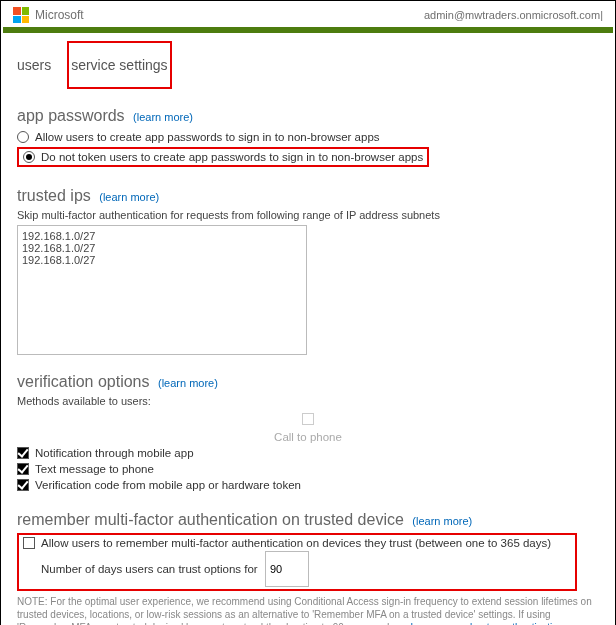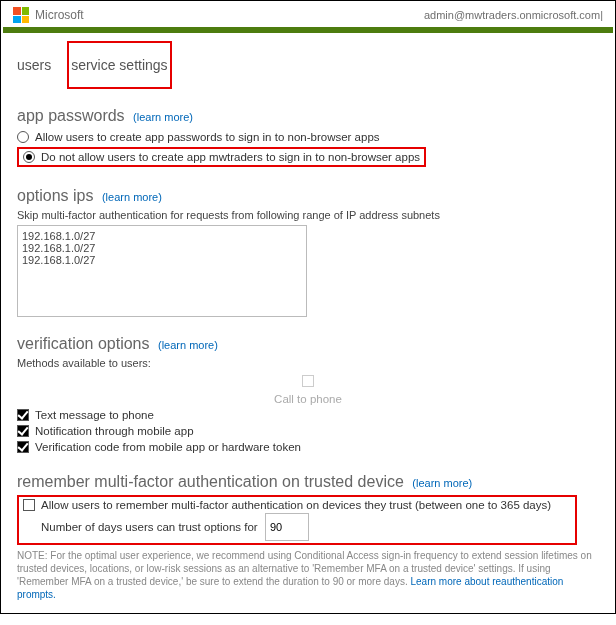--- a/index.html
+++ b/index.html
@@ -61,28 +61,28 @@
       background:#000;
     }
     .checkbox.checked::after{
       content:""; position:absolute; left:2px; top:-1px;
       width:4px; height:8px; border:solid #fff; border-width:0 2px 2px 0;
       transform: rotate(40deg);
     }
     .checkbox.disabled { border-color:#ccc; }
     .subtext { font-size:11px; color:#444; margin:4px 0 4px 0;}
     .ip-textarea {
-      width: 290px; height: 92px; border:1px solid #bbb;
+      width: 290px; height: 130px; border:1px solid #bbb;
       font-family: inherit; font-size:11px; padding:4px; color:#444;
       resize:none; display:block;
     }
     .note-text { font-size: 10px; color:#888; margin-top:4px; line-height:1.3;}
     .note-text .learn-more { font-size:10px;}
     .days-input{
-      width:44px; height:28px; border:1px solid #bbb; font-size:11px;
+      width:44px; height:36px; border:1px solid #bbb; font-size:11px;
       text-align:left; padding:0 4px; margin-left:4px;
     }
     .remember-block { font-size:11.5px; }
     .remember-block .row2 { padding-left:18px; padding-top:2px;}
   </style>
 </head>
 <body>
 
 <div class="outer-frame">
   <div class="header-bar">
@@ -112,51 +112,51 @@
       <span>app passwords</span>
       <span class="learn-more">(learn more)</span>
     </div>
     <div class="option-row">
       <span class="radio"></span>
       <span>Allow users to create app passwords to sign in to non-browser apps</span>
     </div>
     <div class="hl-red-block" style="display:inline-block;">
       <div class="option-row" style="padding:0;">
         <span class="radio checked"></span>
-        <span>Do not allow users to create app mwtraders to sign in to non-browser apps</span>
+        <span>Do not token users to create app passwords to sign in to non-browser apps</span>
       </div>
     </div>
 
     
     <div class="section-title">
-      <span>options ips</span>
+      <span>trusted ips</span>
       <span class="learn-more">(learn more)</span>
     </div>
     <div class="subtext">Skip multi-factor authentication for requests from following range of IP address subnets</div>
     <textarea class="ip-textarea" style="">192.168.1.0/27
 192.168.1.0/27
 192.168.1.0/27</textarea>
 
     
     <div class="section-title">
       <span>verification options</span>
       <span class="learn-more">(learn more)</span>
     </div>
     <div class="subtext">Methods available to users:</div>
     <div class="option-row disabled">
       <span class="checkbox disabled"></span>
       <span>Call to phone</span>
     </div>
     <div class="option-row">
       <span class="checkbox checked"></span>
-      <span>Text message to phone</span>
+      <span>Notification through mobile app</span>
     </div>
     <div class="option-row">
       <span class="checkbox checked"></span>
-      <span>Notification through mobile app</span>
+      <span>Text message to phone</span>
     </div>
     <div class="option-row">
       <span class="checkbox checked"></span>
       <span>Verification code from mobile app or hardware token</span>
     </div>
 
     
     <div class="section-title">
       <span>remember multi-factor authentication on trusted device</span>
       <span class="learn-more">(learn more)</span>

